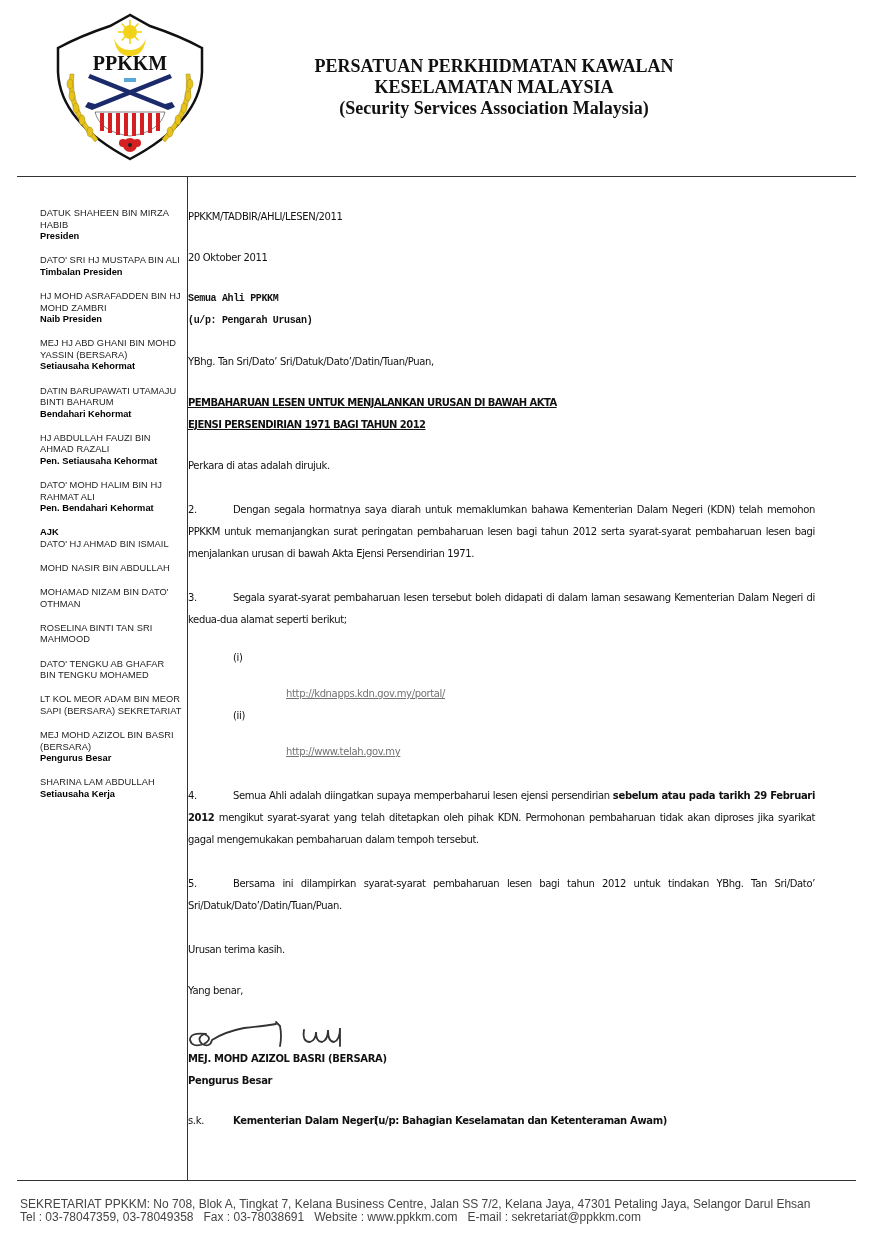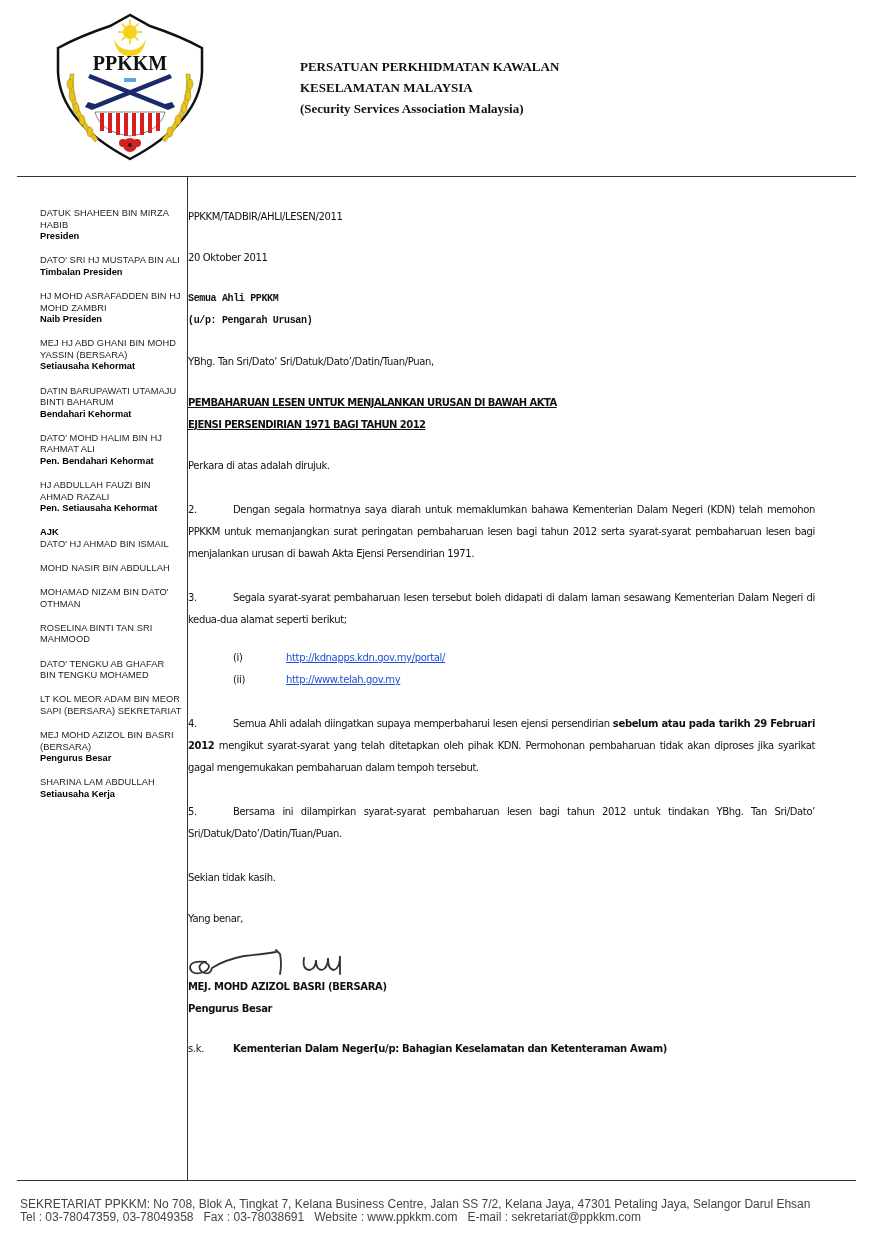--- a/index.html
+++ b/index.html
@@ -1,21 +1,21 @@
 <!DOCTYPE html>
 <html><head>
 <meta charset="utf-8">
 <style>
   html, body { margin: 0; padding: 0; background: #ffffff; }
   body { width: 872px; height: 1240px; position: relative; overflow: hidden; color: #000; }
 
   
   .logo { position: absolute; left: 50px; top: 12px; width: 160px; height: 150px; }
-  .org-header { position: absolute; left: 300px; top: 56px; width: 388px; 
-    font-family: "Liberation Serif", serif; font-weight: bold; font-size: 13px; line-height: 21px; color: #111; }
+  .org-header { position: absolute; left: 300px; top: 56px; width: 388px; text-align: center;
+    font-family: "Liberation Serif", serif; font-weight: bold; font-size: 18px; line-height: 21px; color: #111; }
   .org-header div { white-space: nowrap; }
 
   
   .rule-top { position: absolute; left: 17px; top: 176px; width: 839px; height: 1px; background: #333; }
   .rule-bottom { position: absolute; left: 17px; top: 1180px; width: 839px; height: 1px; background: #333; }
   .rule-vert { position: absolute; left: 187px; top: 176px; width: 1px; height: 1005px; background: #333; }
 
   
   .committee { position: absolute; left: 40px; top: 208px; width: 142px;
     font-family: "Liberation Sans", sans-serif; font-size: 9.3px; line-height: 11.6px; color: #222; }
@@ -33,21 +33,21 @@
   .addressee { font-weight: bold; margin-bottom: 19px !important; font-family: Liberation Mono, monospace; }
   .salutation { margin-bottom: 19px !important; }
   .subject { font-weight: bold; text-decoration: underline; margin-bottom: 19px !important; letter-spacing: -0.55px; }
   .intro { margin-bottom: 22px !important; }
   .para { text-align: justify; margin-bottom: 22px !important; }
   .para .num { display: inline-block; width: 45px; }
   .para b { font-weight: bold; }
   .links { margin-left: 45px; margin-bottom: 22px; }
   .link-row { display: flex; }
   .link-row .roman { width: 53px; }
-  .link-row a { color: #1d4ed8; text-decoration: underline; cursor: pointer; }
+  .link-row a { color: #737373; text-decoration: underline; cursor: pointer; margin-top: 36px; }
   .closing { margin-bottom: 19px !important; }
   .yours { margin-bottom: 0 !important; }
   .signature { width: 190px; height: 44px; margin: 4px 0 -2px -4px; display: block; }
   .signer { font-weight: bold; }
   .cc { margin-top: 18px; display: flex; }
   .cc .label { width: 45px; }
   .cc .lines { display: flex; flex-direction: row; font-weight: bold; }
   .cc .sub { margin-left: -3px; }
 
   
@@ -142,26 +142,26 @@
   </div>
   <div class="member">
     <div class="name">MEJ HJ ABD GHANI BIN MOHD YASSIN (BERSARA)</div>
     <div class="role">Setiausaha Kehormat</div>
   </div>
   <div class="member">
     <div class="name">DATIN BARUPAWATI UTAMAJU BINTI BAHARUM</div>
     <div class="role">Bendahari Kehormat</div>
   </div>
   <div class="member">
+    <div class="name">HJ ABDULLAH FAUZI BIN AHMAD RAZALI</div>
+    <div class="role">Pen. Setiausaha Kehormat</div>
+  </div>
+  <div class="member">
     <div class="name">DATO' MOHD HALIM BIN HJ RAHMAT ALI</div>
     <div class="role">Pen. Bendahari Kehormat</div>
-  </div>
-  <div class="member">
-    <div class="name">HJ ABDULLAH FAUZI BIN AHMAD RAZALI</div>
-    <div class="role">Pen. Setiausaha Kehormat</div>
   </div>
   <div class="member">
     <div class="group">AJK</div>
     <div class="name">DATO' HJ AHMAD BIN ISMAIL</div>
   </div>
   <div class="member">
     <div class="name">MOHD NASIR BIN ABDULLAH</div>
   </div>
   <div class="member">
     <div class="name">MOHAMAD NIZAM BIN DATO' OTHMAN</div>
@@ -221,21 +221,21 @@
   <p class="para">
     <span class="num">4.</span><span>Semua Ahli adalah diingatkan supaya memperbaharui lesen ejensi persendirian</span>
     <b>sebelum atau pada tarikh 29 Februari 2012</b>
     <span>mengikut syarat-syarat yang telah ditetapkan oleh pihak KDN. Permohonan pembaharuan tidak akan diproses jika syarikat gagal mengemukakan pembaharuan dalam tempoh tersebut.</span>
   </p>
 
   <p class="para">
     <span class="num">5.</span><span>Bersama ini dilampirkan syarat-syarat pembaharuan lesen bagi tahun 2012 untuk tindakan YBhg. Tan Sri/Dato’ Sri/Datuk/Dato’/Datin/Tuan/Puan.</span>
   </p>
 
-  <p class="closing">Sekian tidak kasih.</p>
+  <p class="closing">Urusan terima kasih.</p>
   <p class="yours">Yang benar,</p>
 
   <svg class="signature" viewBox="0 0 190 44">
     <g fill="none" stroke="#333" stroke-width="1.8" stroke-linecap="round">
       <path d="M22 28 Q6 26 6 34 Q8 42 20 38 Q30 32 20 28 Q12 32 18 38 Q26 42 28 34 Q40 26 60 22 Q80 20 92 18"></path>
       <path d="M92 16 L96 20 Q98 30 96 40"></path>
       <path d="M120 24 Q118 36 126 36 Q132 34 132 26 Q132 36 138 36 Q144 34 144 24 Q144 36 150 36 Q156 34 156 22 L156 40"></path>
     </g>
   </svg>
 

